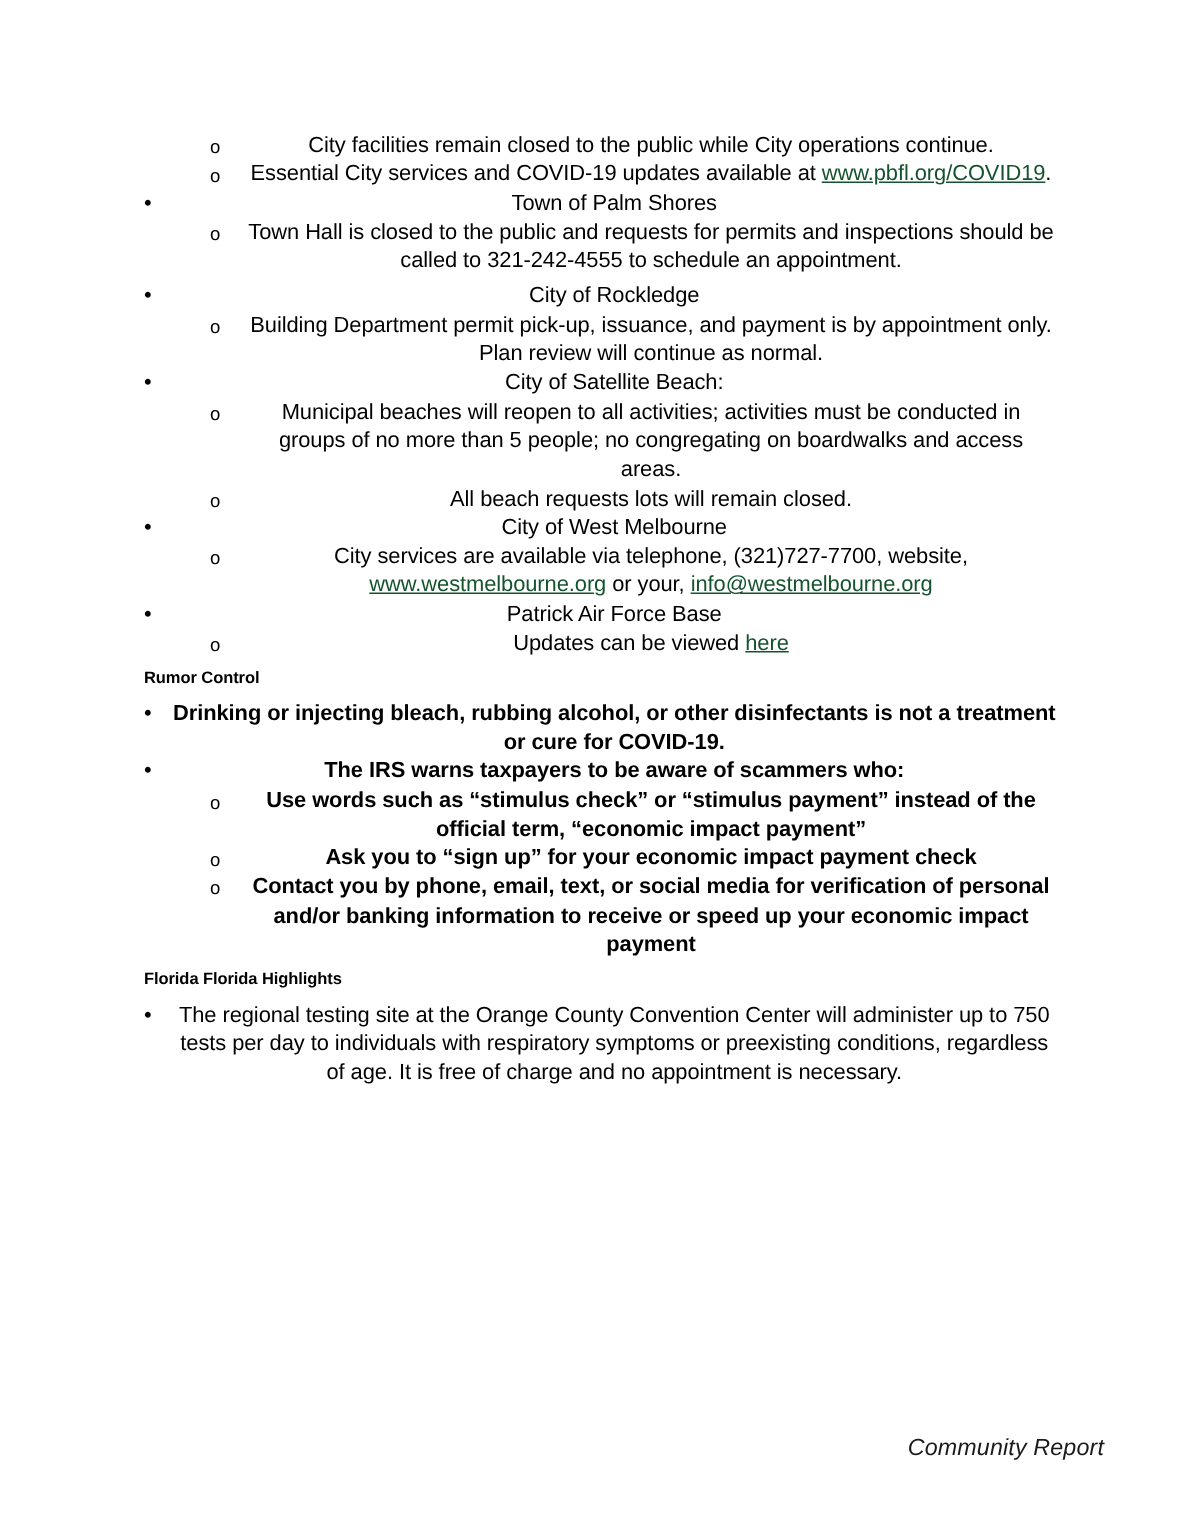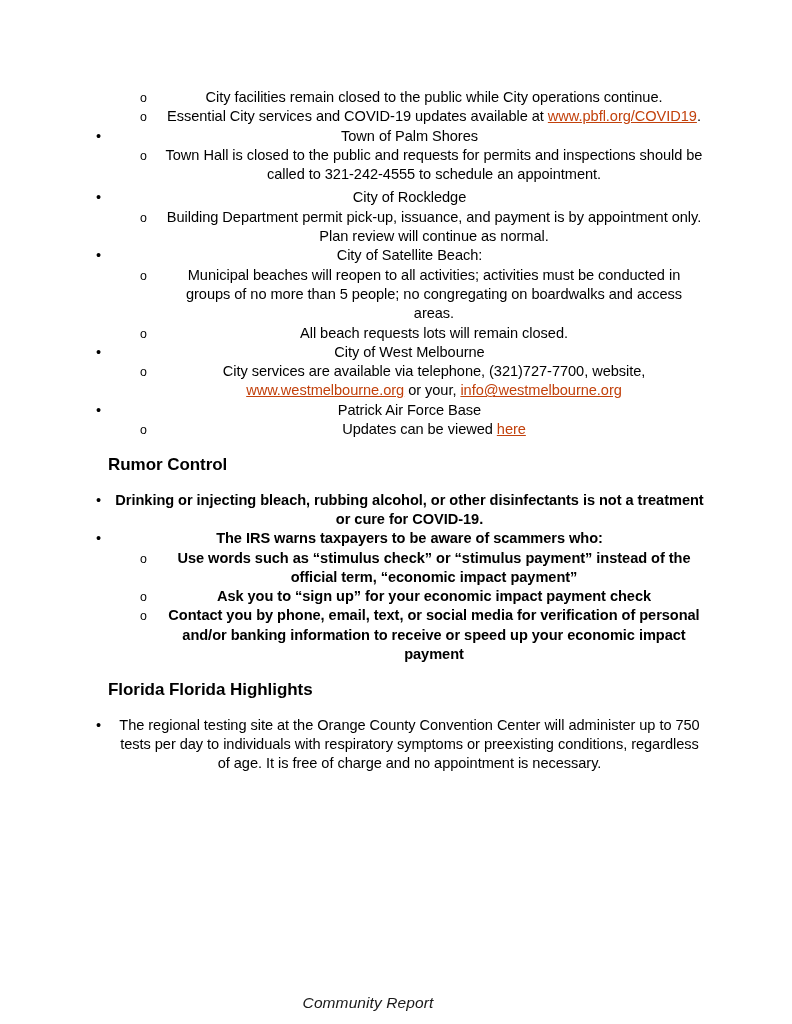--- a/index.html
+++ b/index.html
@@ -61,40 +61,40 @@
     font-size: 12.4px;
     line-height: 20.5px;
     font-weight: 400;
   }
   .lvl1 > .txt, .lvl2 > .txt { display: block; text-align: center; }
 
   .bold > .txt { font-weight: 700; }
   .bold > .marker { font-weight: 400; }
 
   .heading {
-    font-size: 17px;
+    font-size: 11px;
     line-height: 19.3px;
     font-weight: 700;
-    margin: 16px;
+    margin: 4px;
     letter-spacing: -0.05px;
   }
   .gap-sm { height: 4px; }
 
   a.link, .link {
-    color: #c2410c;
+    color: #14532d;
     text-decoration: underline;
     text-underline-offset: 1px;
   }
 
   .footer {
     position: absolute;
     left: 0;
-    top: 994px;
+    top: 957px;
     width: 736px;
-    text-align: center;
+    text-align: right;
     font-family: "Liberation Sans", sans-serif;
     font-style: italic;
     font-size: 15.5px;
     color: #1a1a1a;
     letter-spacing: 0.1px;
   }
 </style>
 </head>
 <body>
 

